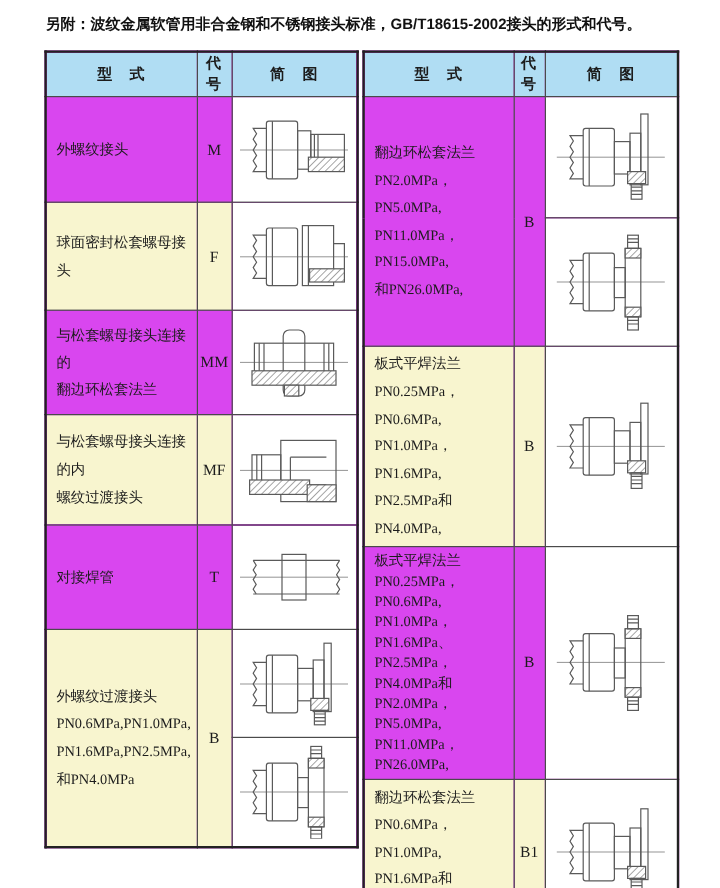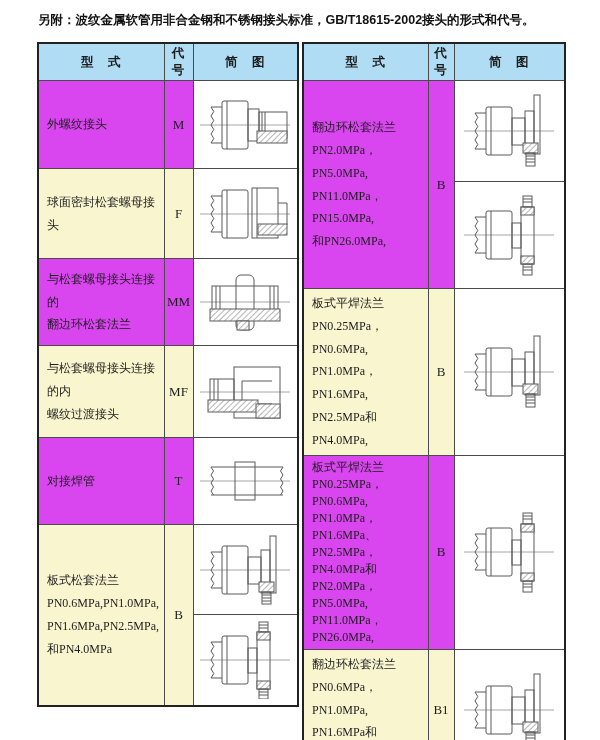--- a/index.html
+++ b/index.html
@@ -131,21 +131,21 @@
           <svg class="sk" width="96" height="78" viewBox="0 0 96 78">
             <line class="cl" x1="3" y1="39" x2="93" y2="39"></line>
             <path d="M14,25 l2.5,4 -2.5,4 2.5,4 -2.5,4 2.5,4 -2.5,4 2.5,4"></path>
             <path d="M86,25 l-2.5,4 2.5,4 -2.5,4 2.5,4 -2.5,4 2.5,4 -2.5,4"></path>
             <path d="M14,25 h72 M14,53 h72"></path>
             <rect x="38" y="20" width="20" height="38"></rect>
           </svg>
         </td>
       </tr>
       <tr style="height:90px">
-        <td class="tcell hl" rowspan="2">板式松套法兰
+        <td class="tcell hl" rowspan="2">外螺纹过渡接头
 PN0.6MPa,PN1.0MPa,
 PN1.6MPa,PN2.5MPa,
 和PN4.0MPa</td>
         <td class="ccell hl" rowspan="2">B</td>
         <td class="scell">
           <svg class="sk" width="96" height="78" viewBox="0 0 96 78">
             <line class="cl" x1="3" y1="39" x2="93" y2="39"></line>
             <path d="M25,21 h-11 l2.8,4.5 -2.8,4.5 2.8,4.5 -2.8,4.5 2.8,4.5 -2.8,4.5 2.8,4.5 -2.8,4.5 h11"></path>
             <rect x="25" y="15" width="26" height="48" rx="2"></rect>
             <line x1="30" y1="15" x2="30" y2="63"></line>

